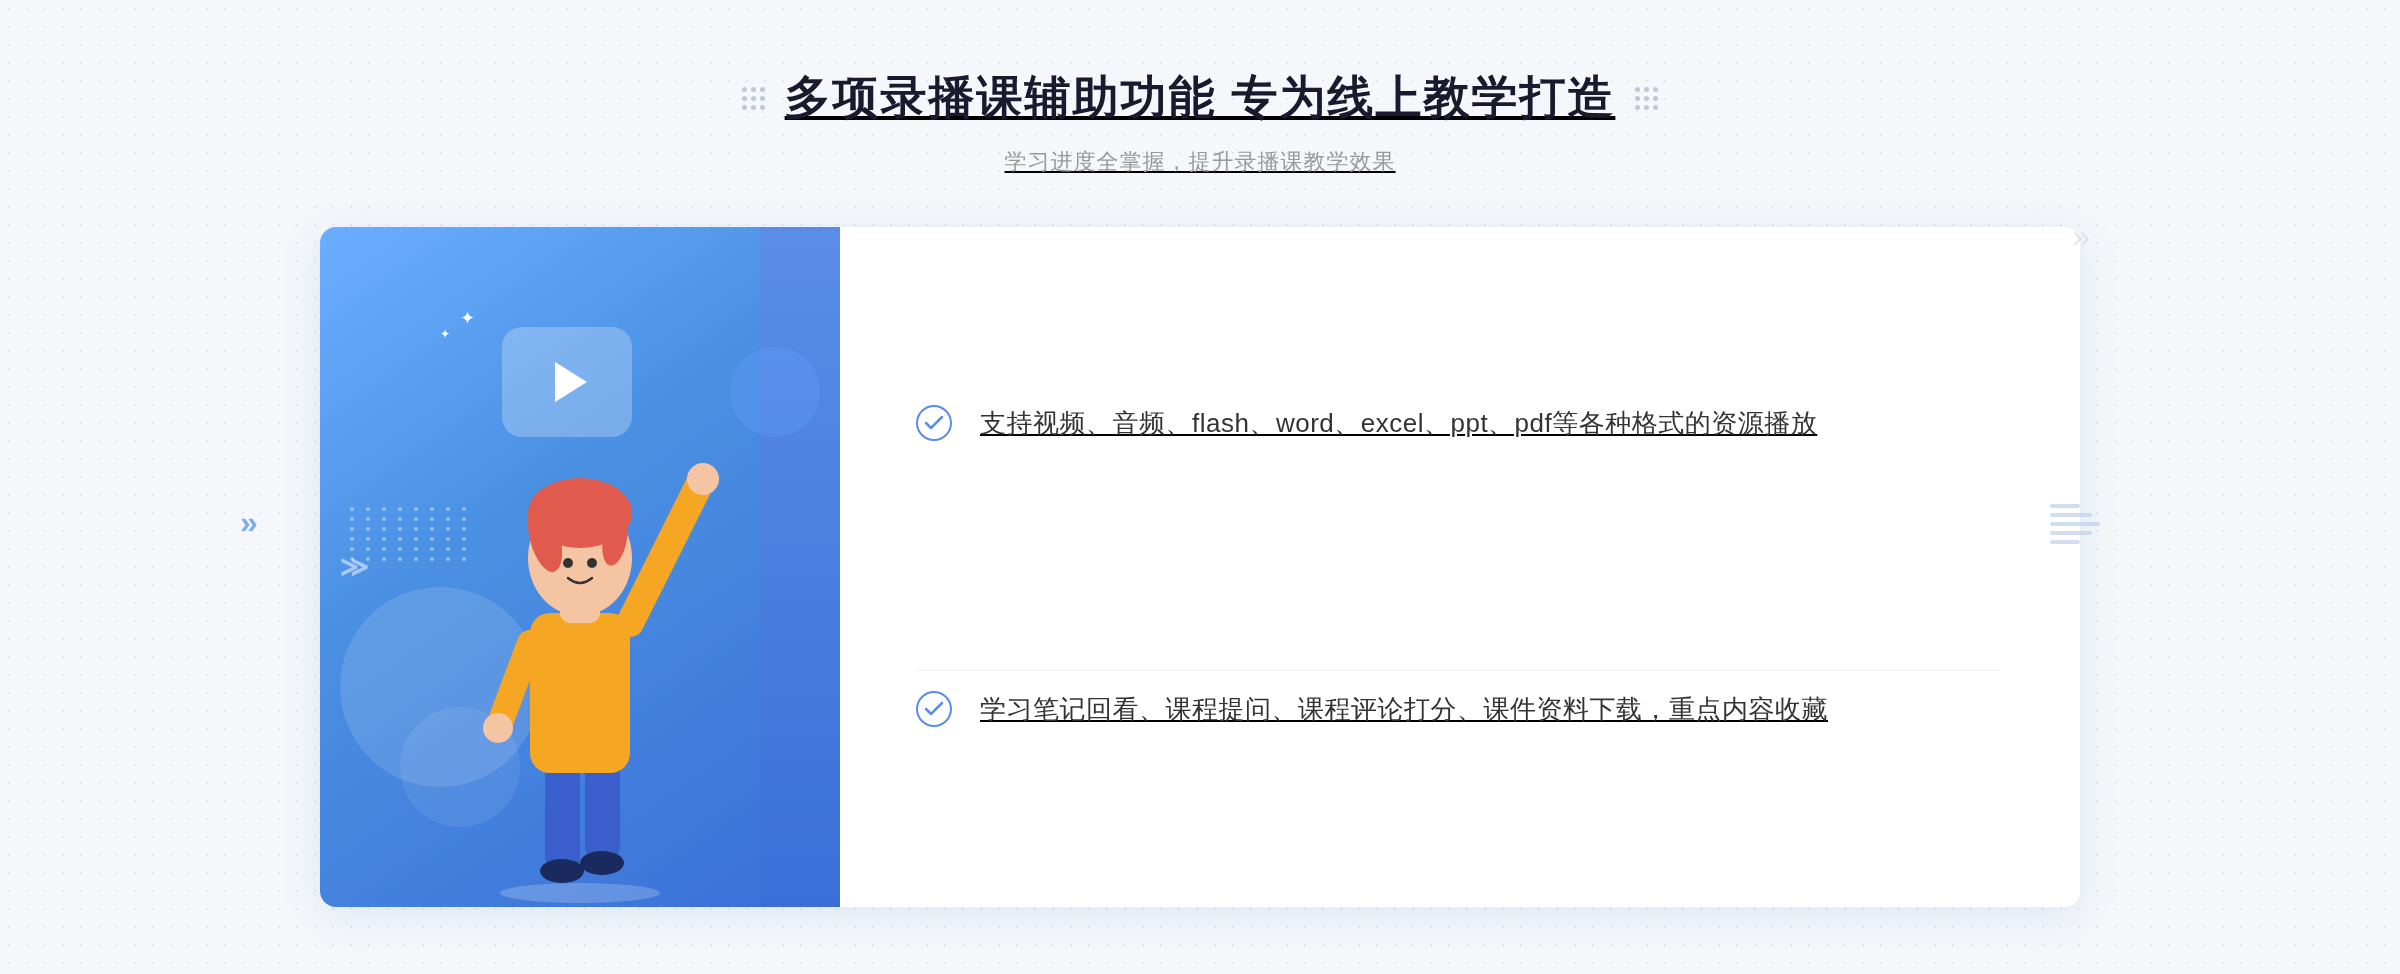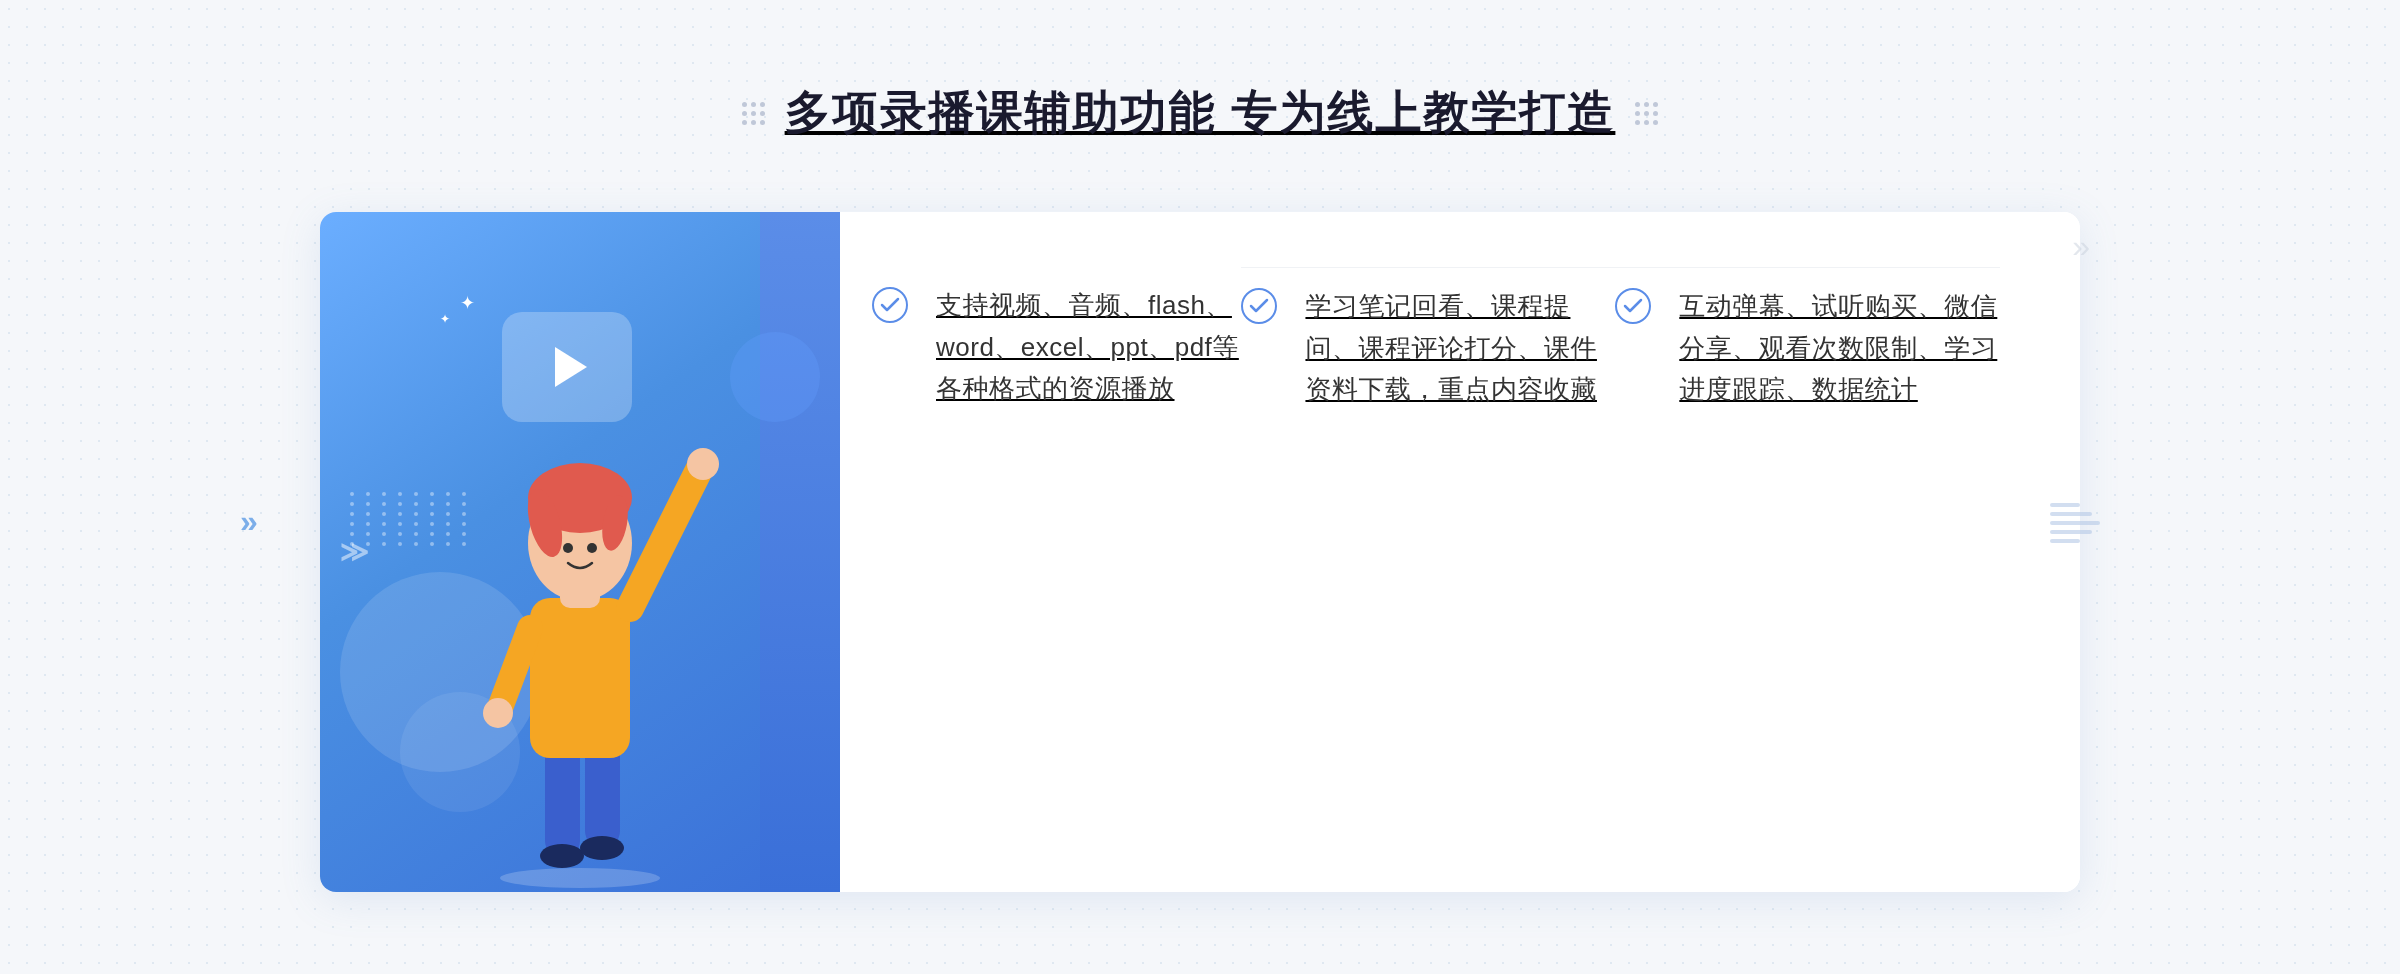--- a/index.html
+++ b/index.html
@@ -217,23 +217,23 @@
       right: 0;
       top: 0;
       bottom: 0;
       width: 80px;
       background: linear-gradient(180deg, #5b8de8 0%, #3a6fd8 100%);
     }
 
     
     .features-area {
       flex: 1;
-      padding: 55px 80px 55px 32px;
-      display: flex;
-      flex-direction: row;
+      padding: 55px 80px 55px 76px;
+      display: flex;
+      flex-direction: column;
       justify-content: space-around;
       background: white;
     }
 
     .feature-item {
       display: flex;
       align-items: flex-start;
       gap: 28px;
       padding: 18px 0;
     }
@@ -341,20 +341,21 @@
             <i></i>
             <i></i>
           </span>
         <span>
             <i></i>
             <i></i>
             <i></i>
           </span>
       </div>
     </div>
+    <p class="header-subtitle">学习进度全掌握，提升录播课教学效果</p>
   </div>
 
   <div class="main-card">
 
     <div class="illustration-area">
 
       <div class="blue-panel"></div>
 
       <div class="deco-circle-1"></div>
       <div class="deco-circle-2"></div>
@@ -475,29 +476,20 @@
       <div class="feature-item">
         <div class="check-icon">
           <svg viewBox="0 0 36 36" xmlns="http://www.w3.org/2000/svg">
             <circle cx="18" cy="18" r="17" stroke="#5b8de8" stroke-width="2" fill="none"></circle>
             <polyline points="10,18 15,23 26,12" stroke="#5b8de8" stroke-width="2.5" fill="none" stroke-linecap="round" stroke-linejoin="round"></polyline>
           </svg>
         </div>
         <p class="feature-text">学习笔记回看、课程提问、课程评论打分、课件资料下载，重点内容收藏</p>
       </div>
 
-      <div class="feature-item">
-        <div class="check-icon">
-          <svg viewBox="0 0 36 36" xmlns="http://www.w3.org/2000/svg">
-            <circle cx="18" cy="18" r="17" stroke="#5b8de8" stroke-width="2" fill="none"></circle>
-            <polyline points="10,18 15,23 26,12" stroke="#5b8de8" stroke-width="2.5" fill="none" stroke-linecap="round" stroke-linejoin="round"></polyline>
-          </svg>
-        </div>
-        <p class="feature-text">互动弹幕、试听购买、微信分享、观看次数限制、学习进度跟踪、数据统计</p>
-      </div>
 
     </div>
   </div>
 
   <div class="outside-chevron-left">»</div>
   <div class="outside-chevron-right" style="position:absolute; right:310px; top:18%; color:#c8d0dc; font-size:32px; opacity:0.5;">»</div>
 
   <div class="stripes-deco">
     <span></span>
     <span></span>

